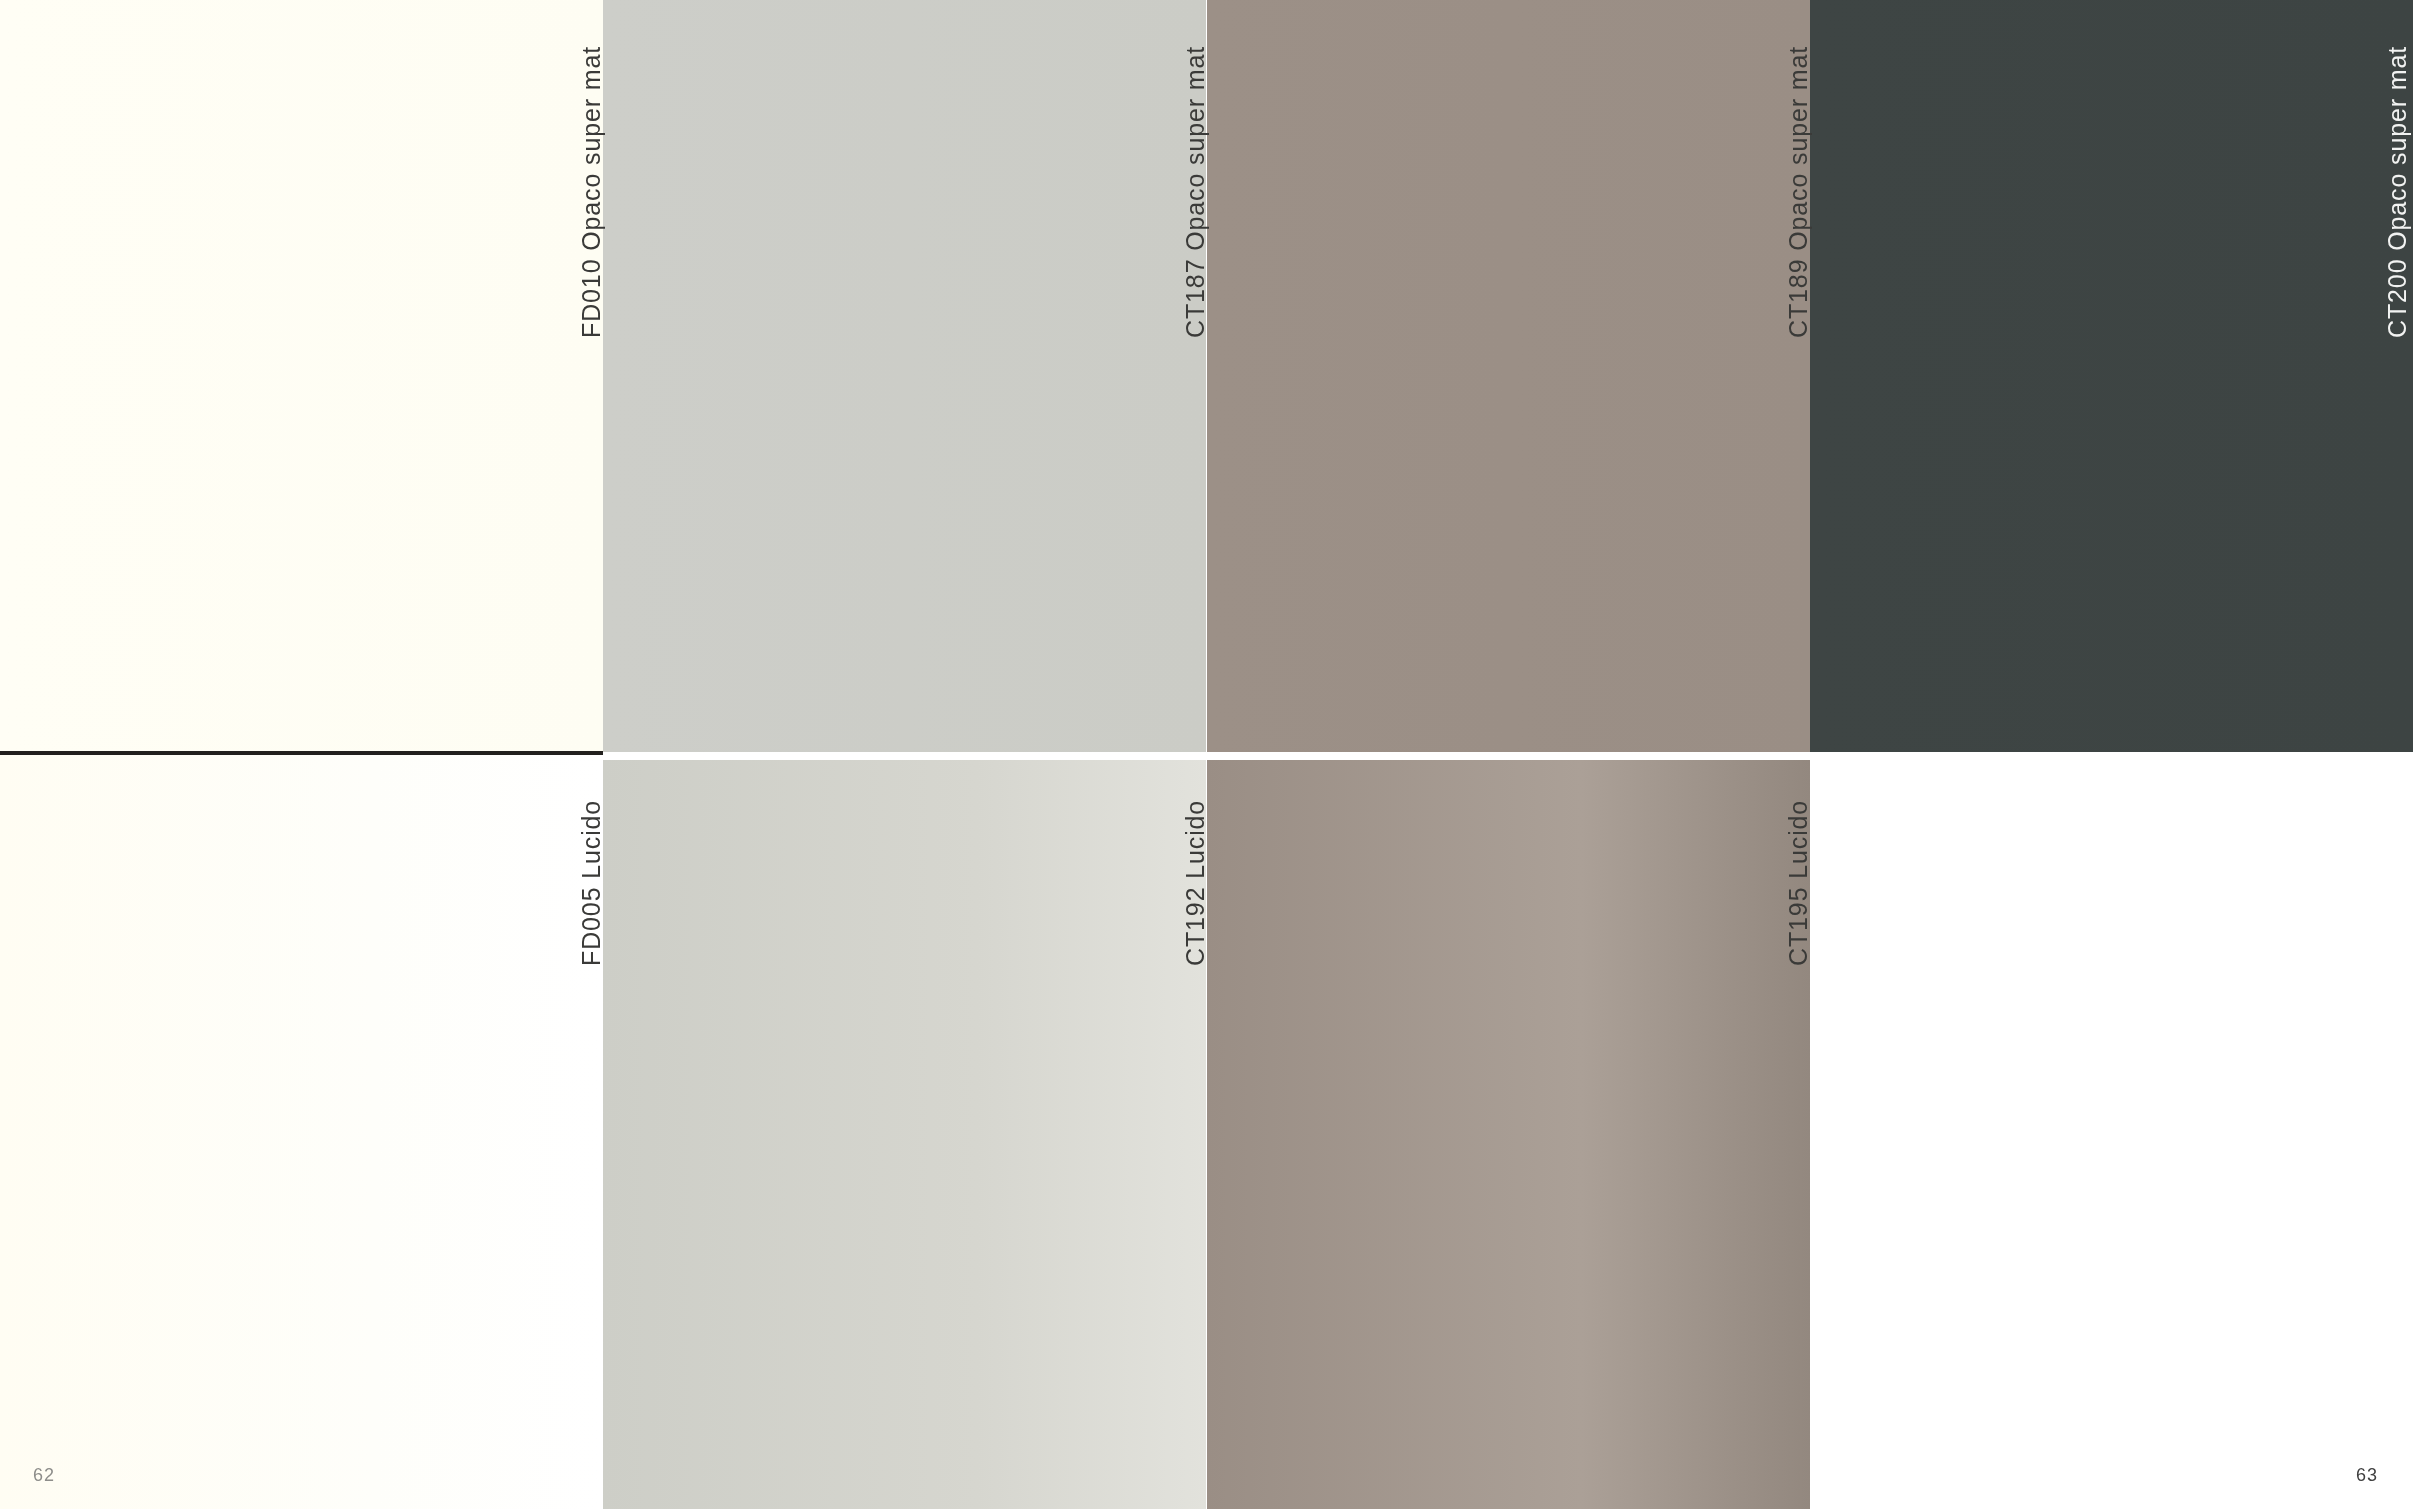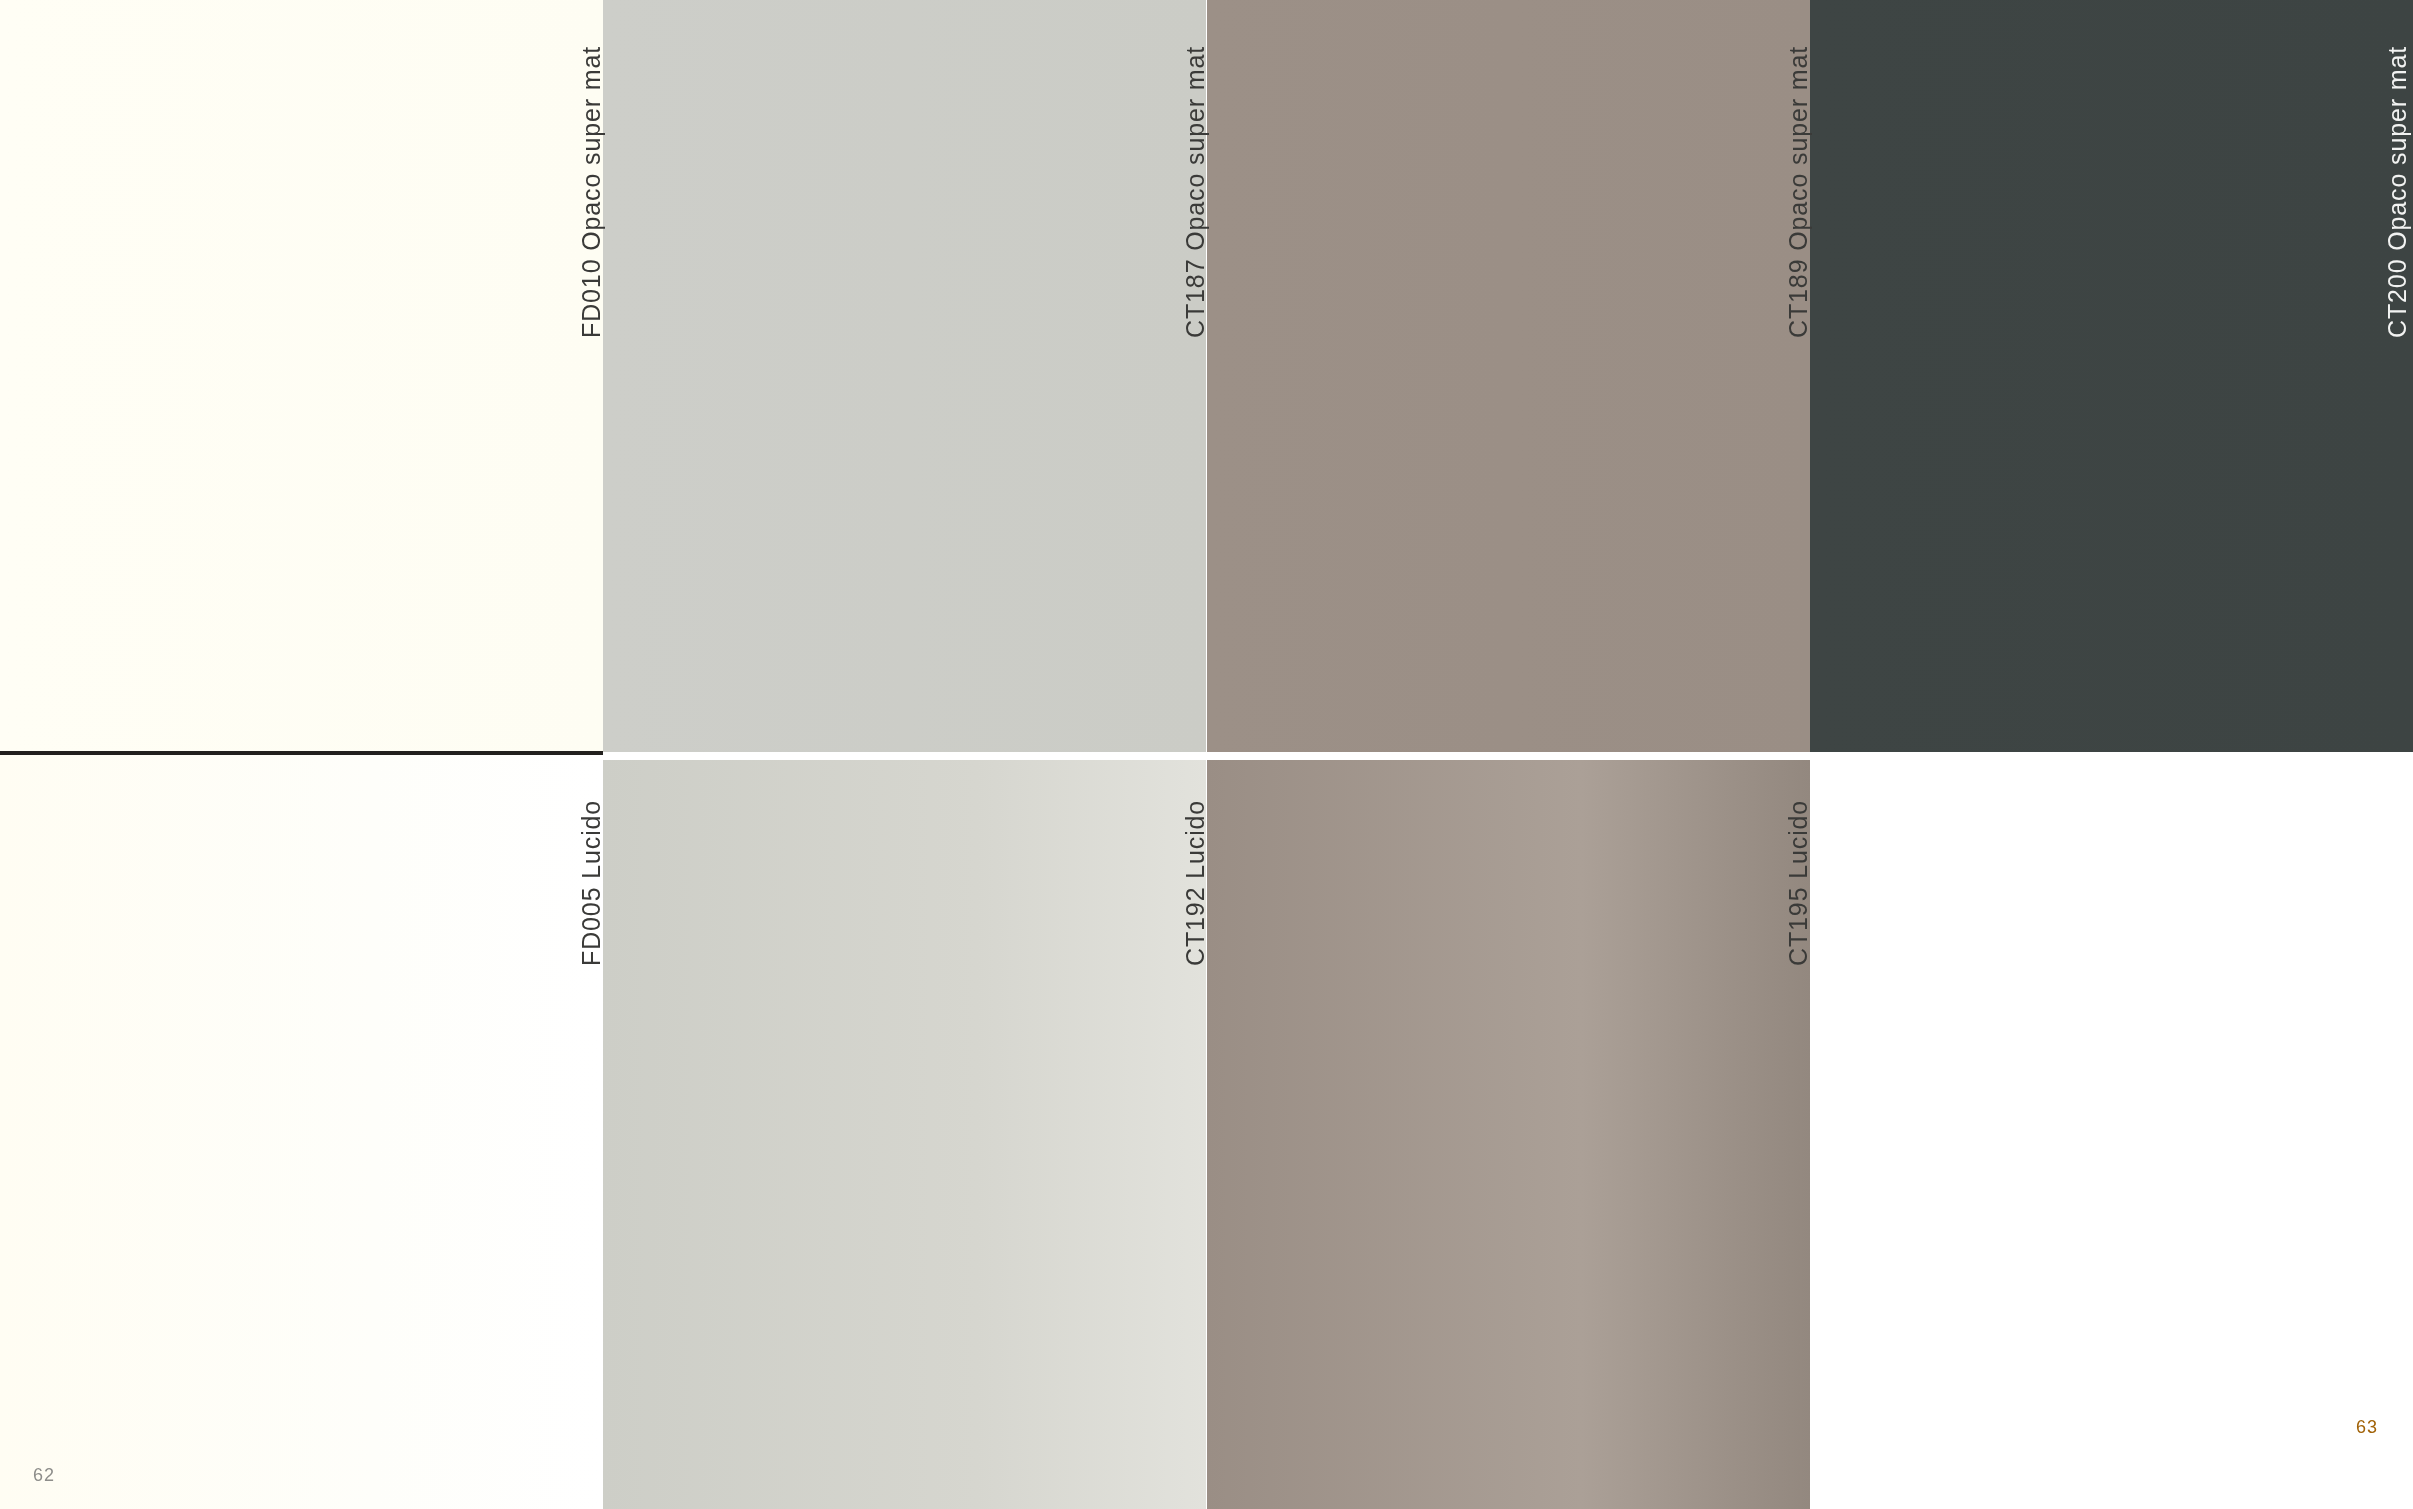--- a/index.html
+++ b/index.html
@@ -98,16 +98,16 @@
   <div class="panel" id="p-b3" style="left: 1810px; top: 760px; width: 603px; height: 749px; background: linear-gradient(90deg, rgb(255, 255, 255) 0%, rgb(255, 255, 255) 62%, rgb(255, 255, 255) 100%);"></div>
 
   <div class="label" style="left:579px;top:966px;">FD005 Lucido</div>
 
   <div class="label" style="left:1183px;top:966px;">CT192 Lucido</div>
 
   <div class="label" style="left:1786px;top:966px;">CT195 Lucido</div>
 
   <div class="folio" style="left: 33px; top: 1465px; color: rgb(141, 141, 138);">62</div>
 
-  <div class="folio" style="left: 2356px; top: 1417px; color: #a16207;">63</div>
+  <div class="folio" style="left: 2356px; top: 1465px; color: #404040;">63</div>
 
 </div>
 
 
 </body></html>

